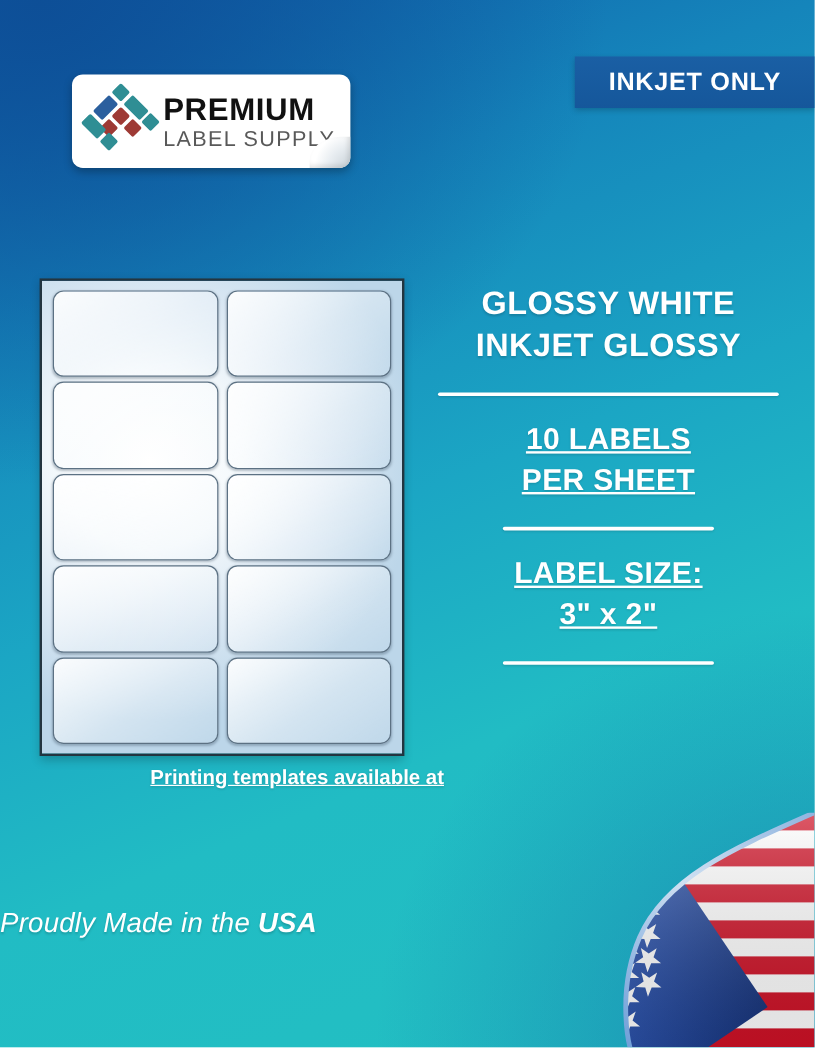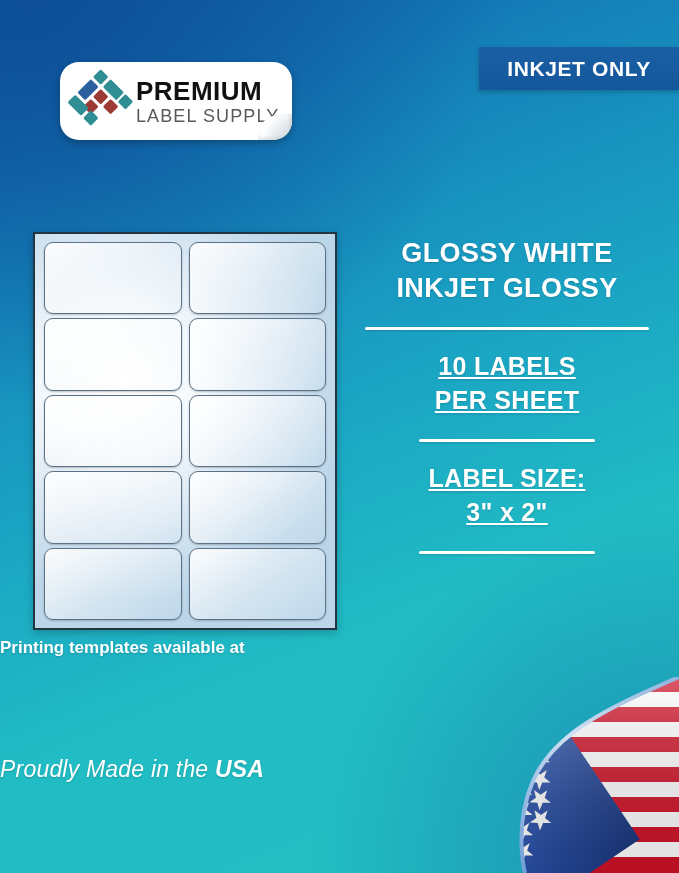--- a/index.html
+++ b/index.html
@@ -42,21 +42,21 @@
   }
 
   
   .logo-card {
     position: absolute;
     left: 60px;
     top: 62px;
     width: 232px;
     height: 78px;
     background: #ffffff;
-    border-radius: 19px;
+    border-radius: 9px;
     box-shadow: 0 3px 7px rgba(0,0,0,0.28);
     display: flex;
     align-items: center;
     overflow: hidden;
   }
   .logo-mark {
     width: 68px;
     height: 68px;
     margin-left: 6px;
     flex: 0 0 auto;
@@ -154,26 +154,27 @@
     text-shadow: 0 1px 2px rgba(0,0,0,0.16);
     text-decoration: underline;
   }
 
   
   .templates-note {
     position: absolute;
     left: 0;
     top: 636px;
     width: 370px;
-    text-align: left;
+    text-align: right;
     color: #ffffff;
     font-size: 17px;
     font-weight: bold;
     line-height: 1.42;
     text-shadow: 0 1px 2px rgba(0,0,0,0.18);
+    text-decoration: underline;
   }
 
   
   .made-usa {
     position: absolute;
     left: 0;
     top: 756px;
     width: 660px;
     color: #ffffff;
     font-size: 23px;

